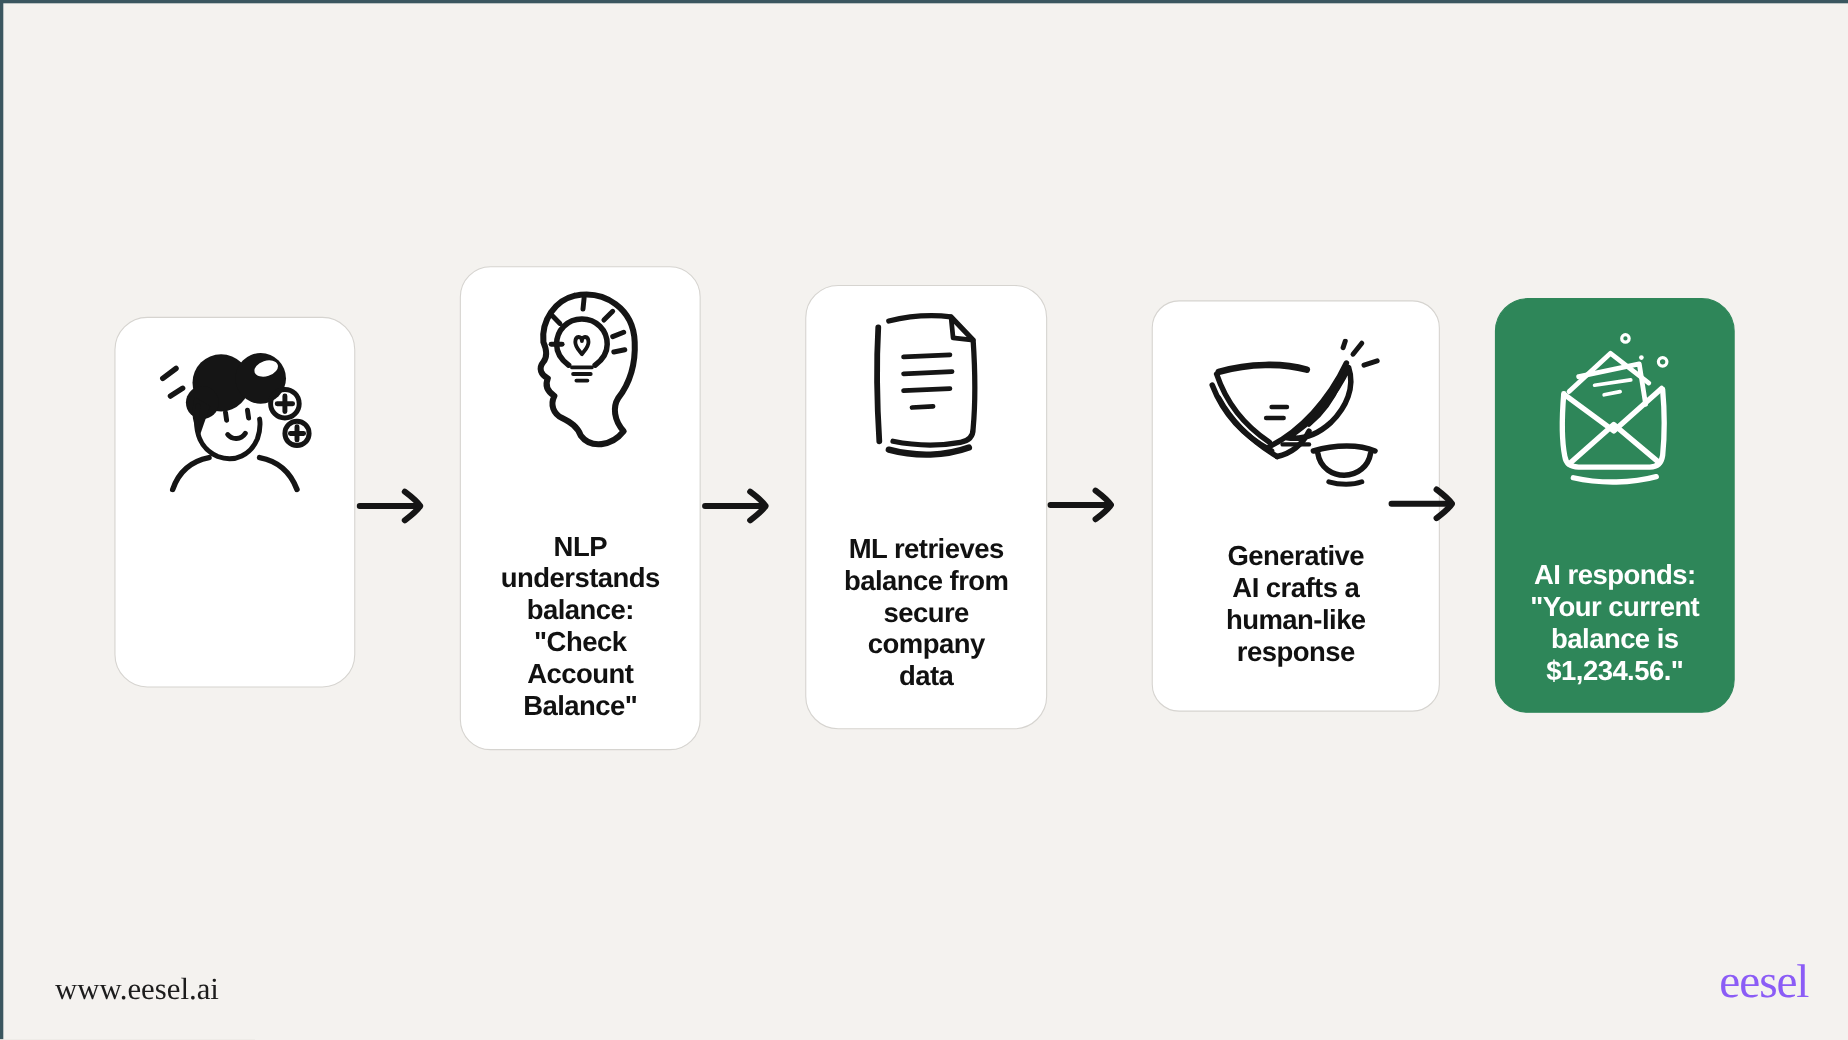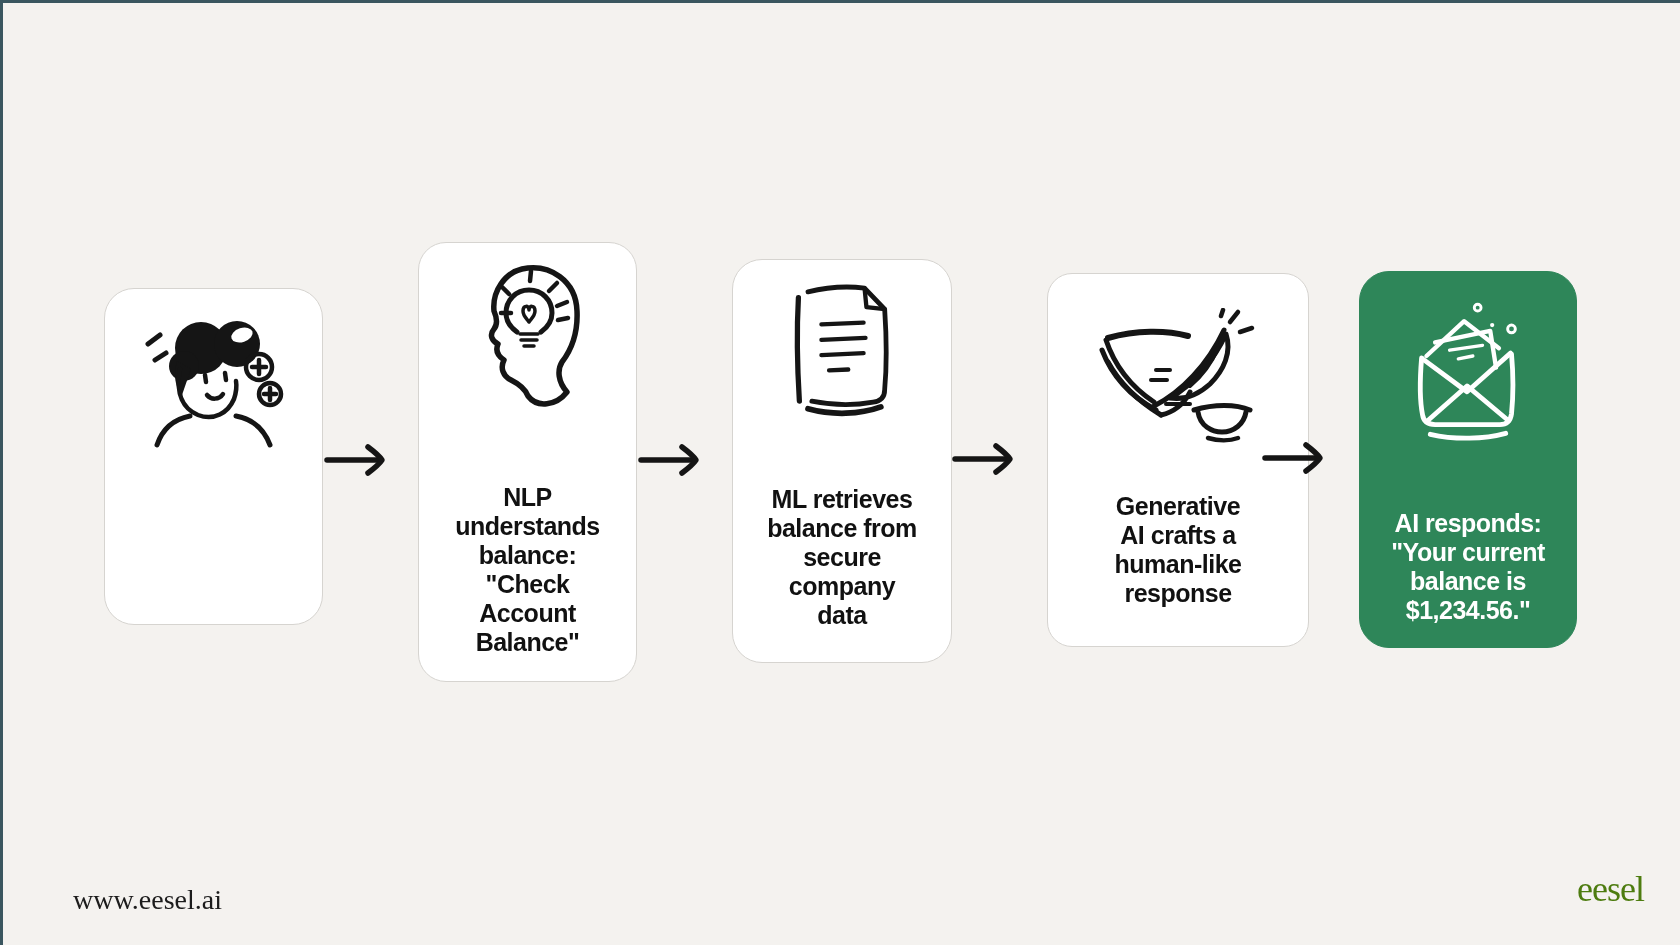--- a/index.html
+++ b/index.html
@@ -23,25 +23,25 @@
   .card-label{
     font-weight:700;font-size:25px;line-height:29px;letter-spacing:-0.5px;
     text-align:center;color:var(--text,#111);white-space:nowrap;
   }
   .card.accent .card-label{color:var(--accent-text,#fff);}
 
   .arrow{position:absolute;width:64px;height:40px;}
 
   .footer-url{
     position:absolute;left:50px;top:884px;
-    font-family:"Liberation Serif", serif;font-size:28px;color:#1c1c1c;margin-left:23px;
+    font-family:"Liberation Serif", serif;font-size:28px;color:#1c1c1c;
   }
   .brand{
     position:absolute;right:36px;top:868px;
-    font-family:"Liberation Serif", serif;font-size:36px;color:#4d7c0f;letter-spacing:-1px;
+    font-family:"Liberation Serif", serif;font-size:43px;color:#8b5cf6;letter-spacing:-1px;
   }
 
   .ink{stroke:#151515;stroke-linecap:round;stroke-linejoin:round;fill:none;}
   .ink-fill{fill:#151515;stroke:none;}
   .wink{stroke:#ffffff;stroke-linecap:round;stroke-linejoin:round;fill:none;}
 </style>
 </head>
 <body>
 
 <div class="stage">

